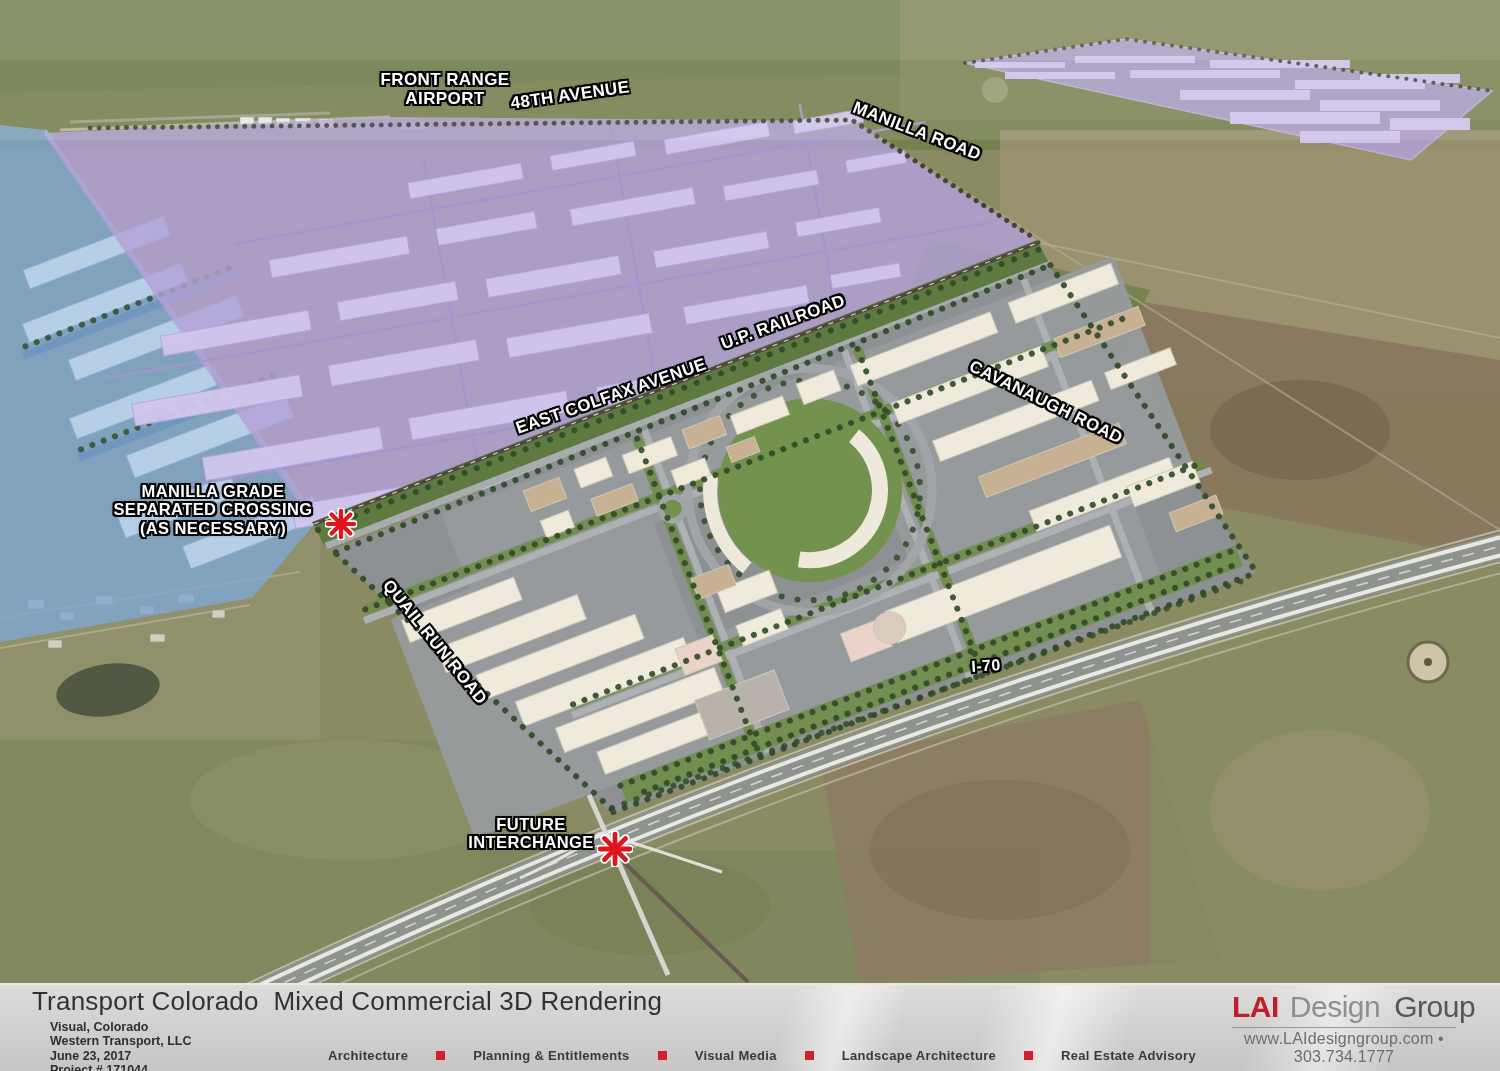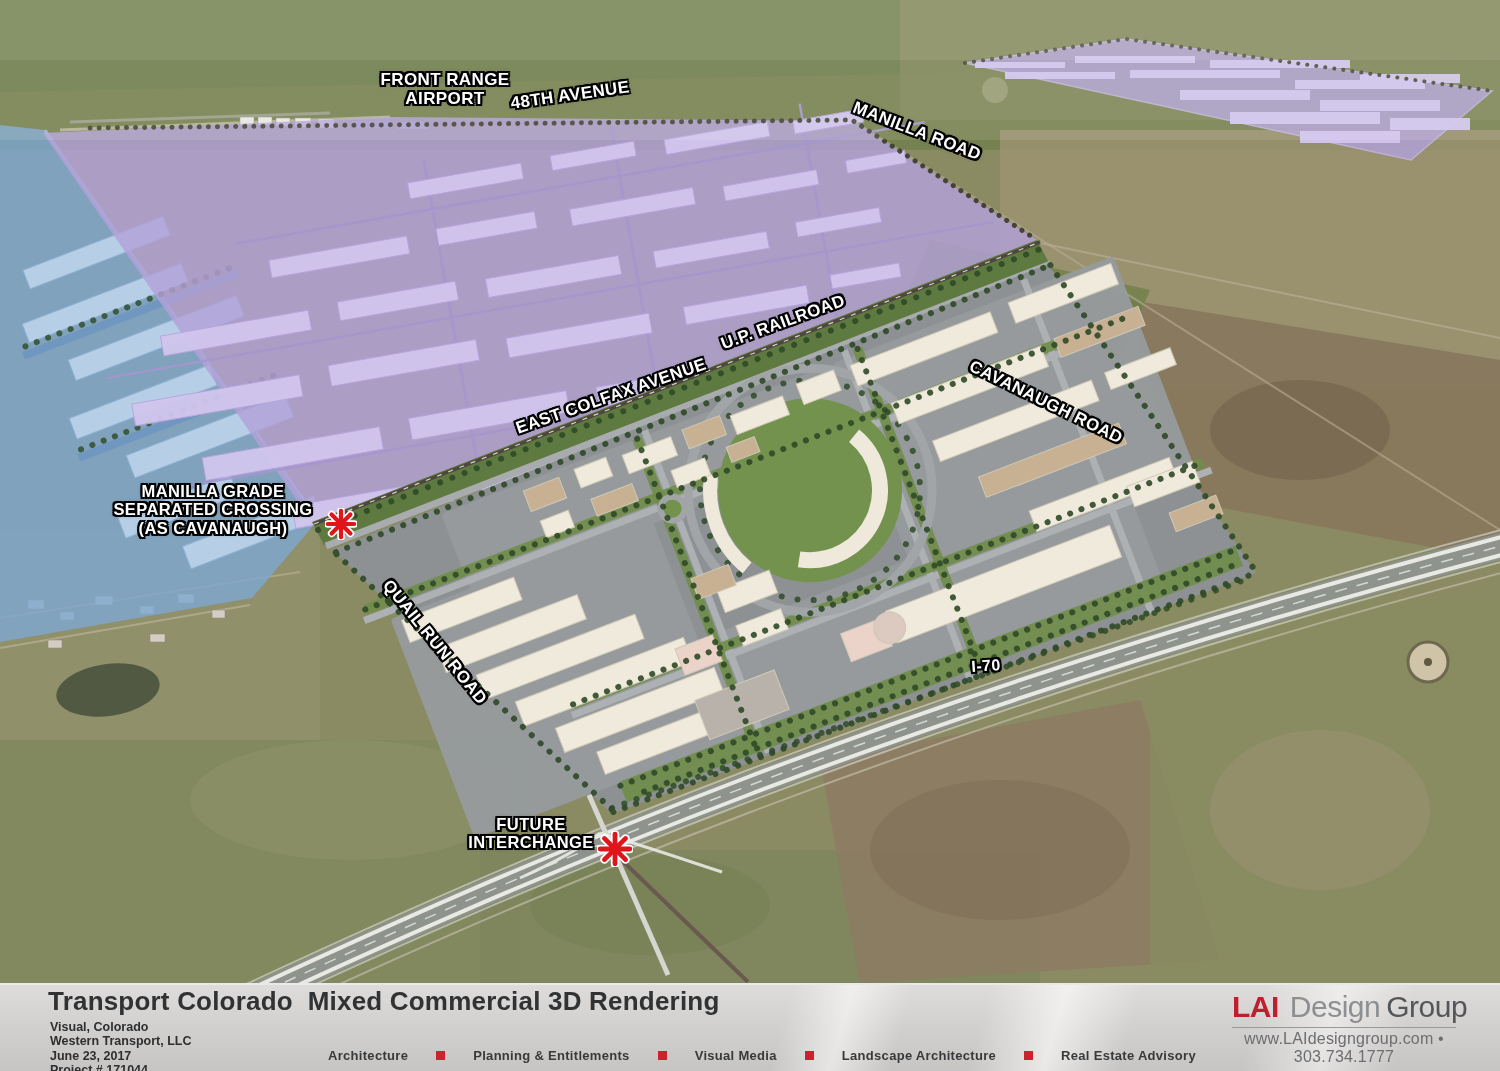--- a/index.html
+++ b/index.html
@@ -17,31 +17,31 @@
   .marker{position:absolute;transform:translate(-50%,-50%);}
 
   
   #titlebar{position:absolute;left:0;top:983px;width:1500px;height:88px;
             background:linear-gradient(180deg,#dedcda 0%,#d3d1cf 45%,#c7c5c3 100%);
             border-top:2px solid #ebe9e7;box-sizing:border-box;}
   #titlebar .streaks{position:absolute;inset:0;pointer-events:none;
       background:linear-gradient(106deg,rgba(255,255,255,0) 52%,rgba(255,255,255,.55) 56%,
                  rgba(255,255,255,0) 60%,rgba(255,255,255,0) 65%,rgba(255,255,255,.6) 70%,
                  rgba(255,255,255,0) 75%,rgba(255,255,255,0) 83%,rgba(255,255,255,.5) 88%,rgba(255,255,255,0) 93%);}
-  .tb-title{position:absolute;left:48px;top:1px;font-size:26px;color:#313234;white-space:pre;letter-spacing:.2px;font-weight:bold;}
+  .tb-title{position:absolute;left:32px;top:1px;font-size:26px;color:#313234;white-space:pre;letter-spacing:.2px;}
   .tb-info{position:absolute;left:50px;top:35px;font-size:12.5px;font-weight:bold;color:#2e2f31;line-height:14.4px;}
   .tb-services{position:absolute;left:328px;bottom:8px;width:868px;display:flex;
                justify-content:space-between;align-items:center;}
   .tb-services .svc{font-size:13px;font-weight:bold;color:#37393b;letter-spacing:.3px;}
   .tb-services .sq{width:9px;height:9px;background:#d01f2f;display:inline-block;}
   .tb-logo{position:absolute;right:44px;top:5px;width:224px;text-align:center;}
   .tb-logo .row{white-space:nowrap;letter-spacing:-.5px;}
   .lai{font-size:30px;font-weight:bold;color:#be1e2d;}
   .design{font-size:30px;color:#8d8f92;margin-left:11px;}
-  .group{font-size:30px;color:#54565a;margin-left:6px;}
+  .group{font-size:30px;color:#54565a;margin-left:14px;}
   .tb-logo .rule{height:1px;background:#97999b;margin:3px 0 2px 0;}
   .tb-contact{font-size:16px;color:#6d6e71;letter-spacing:.2px;}
 </style>
 </head>
 <body>
 
 <div id="frame">
  <div id="scene">
 
   <svg width="1500" height="983" viewBox="0 0 1500 983">
@@ -288,21 +288,21 @@
   <div class="lbl" style="left:917px;top:131px;--r:21deg;--fs:17px">MANILLA ROAD</div>
   <div class="lbl" style="left:783px;top:322px;--r:-20deg;--fs:17px">U.P. RAILROAD</div>
   <div class="lbl" style="left:611px;top:396px;--r:-19deg;--fs:17px">EAST COLFAX AVENUE</div>
   <div class="lbl" style="left:1046px;top:402px;--r:26deg;--fs:17px">CAVANAUGH ROAD</div>
   <div class="lbl" style="left:435px;top:642px;--r:51deg;--fs:17px">QUAIL RUN ROAD</div>
   <div class="lbl" style="left:986px;top:666px;--r:-4deg;--fs:16px">I-70</div>
 
   <div class="lbl" style="left:213px;top:510px;--r:0deg;--fs:16.5px">
     <div>MANILLA GRADE</div>
     <div>SEPARATED CROSSING</div>
-    <div>(AS CAVANAUGH)</div>
+    <div>(AS NECESSARY)</div>
   </div>
   <div class="lbl" style="left:531px;top:833px;--r:0deg;--fs:16.5px">
     <div>FUTURE</div>
     <div>INTERCHANGE</div>
   </div>
 
   <div class="marker" style="left:325px;top:508px">
     <svg width="32" height="32" viewBox="0 0 34 34">
       <g stroke="#ffffff" stroke-width="8" stroke-linecap="round">
         <line x1="17" y1="3" x2="17" y2="31"></line>

